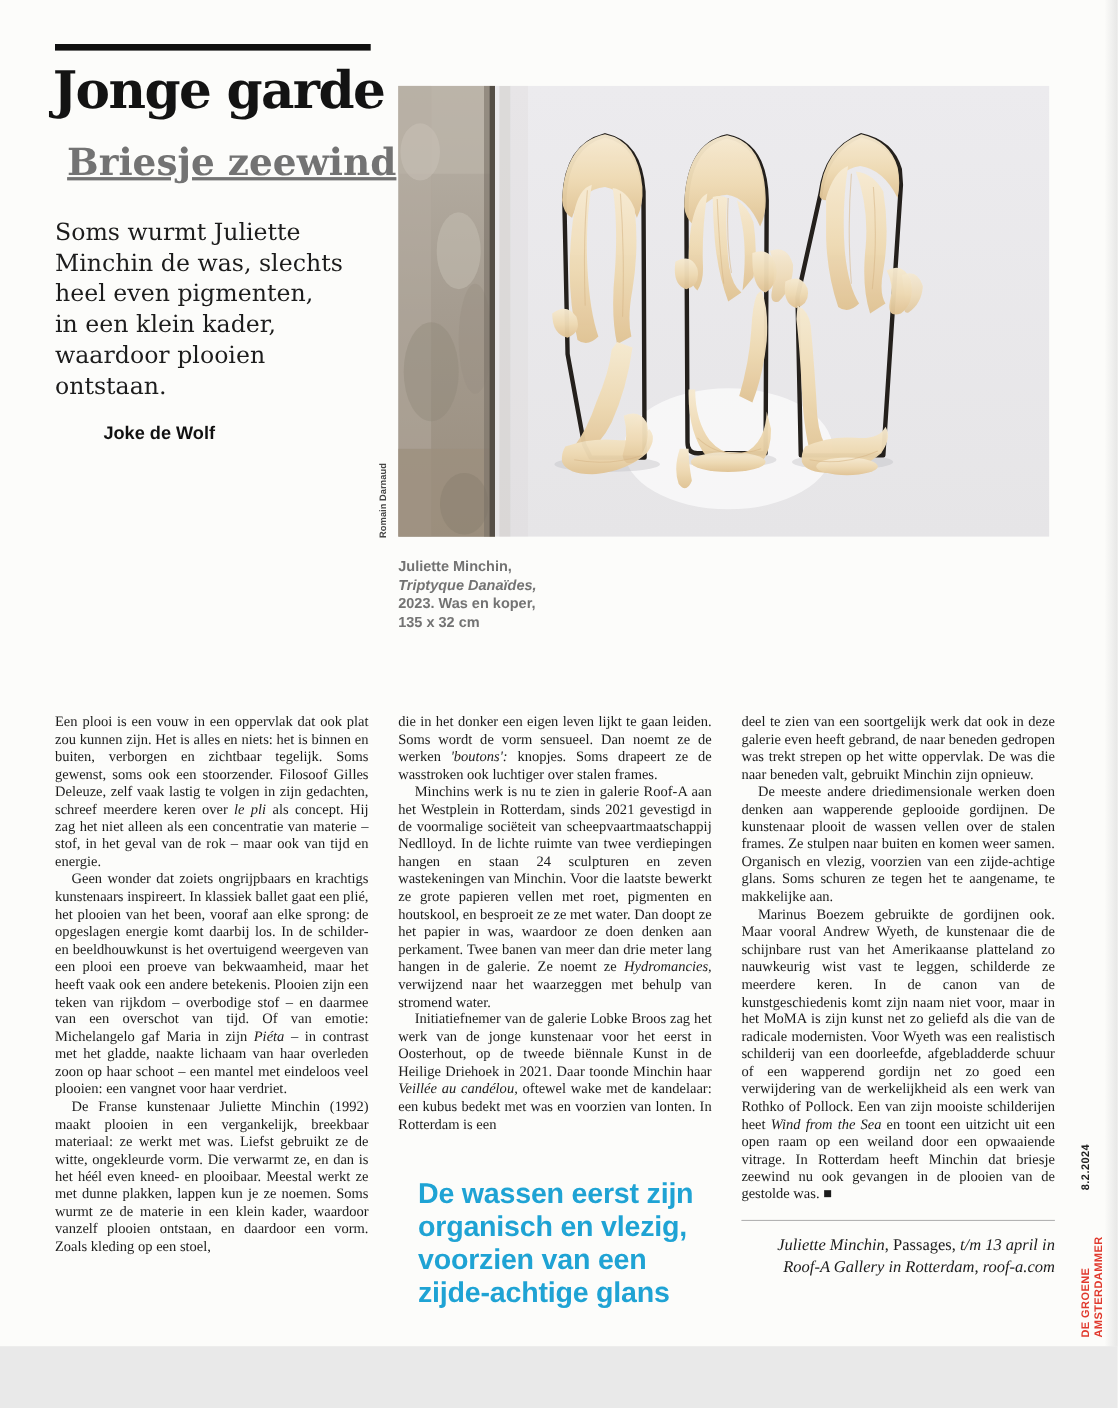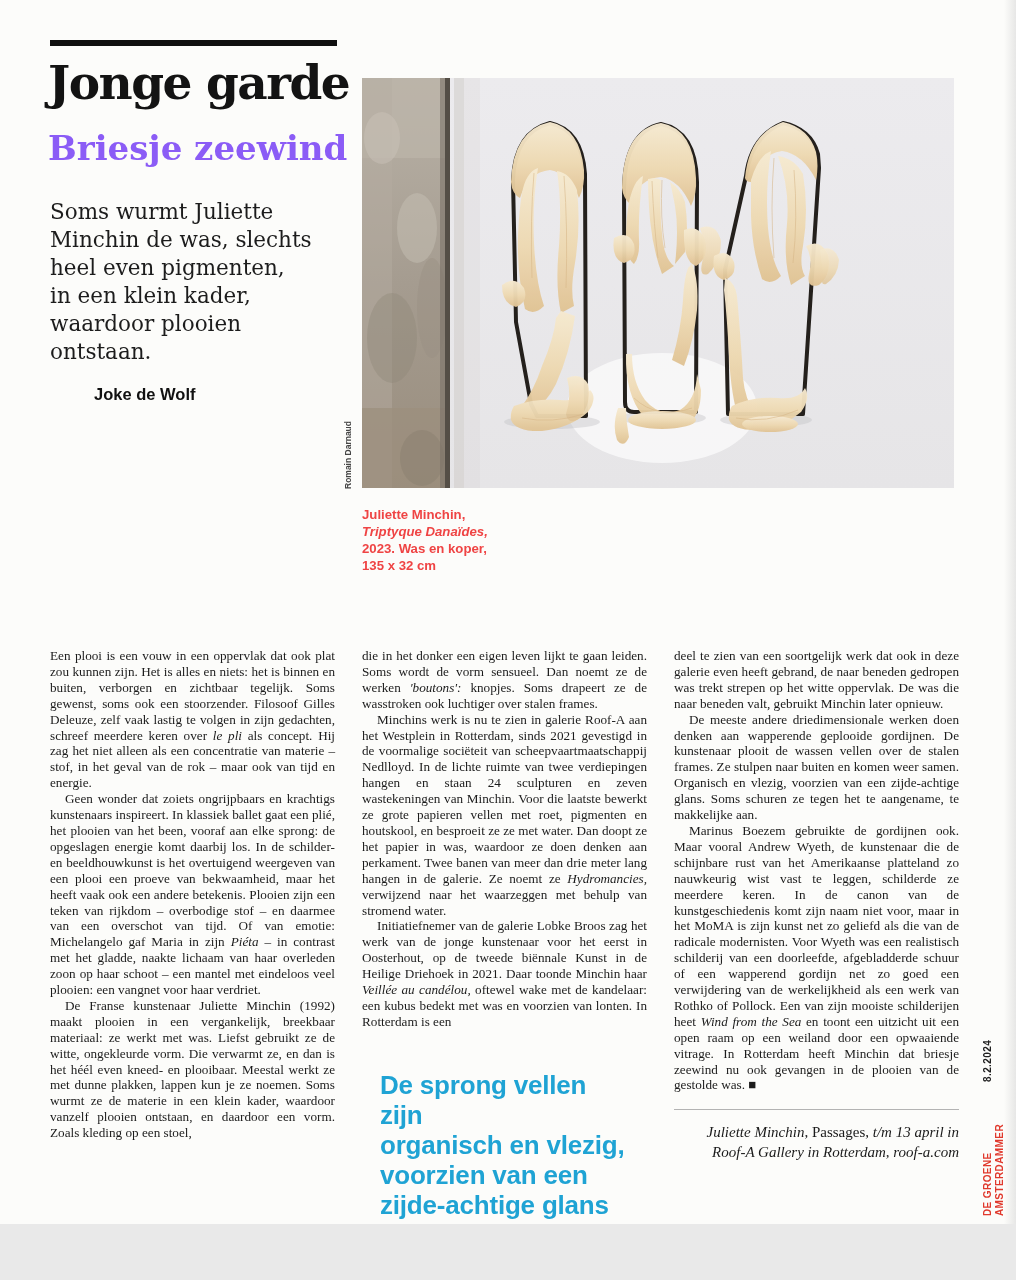--- a/index.html
+++ b/index.html
@@ -3,35 +3,35 @@
 <meta charset="utf-8">
 <style>
   html,body{margin:0;padding:0;background:#e9e9e9;}
   .page{position:relative;width:1016px;height:1224px;background:#fcfcfa;overflow:hidden;
         font-family:"Liberation Serif",serif;color:#1b1b1b;}
 
   .topbar{position:absolute;left:50px;top:40px;width:287px;height:6px;background:#101010;}
 
   .kicker{position:absolute;left:48px;top:58px;margin:0;
           font:800 47px/1.05 "DejaVu Serif",serif;letter-spacing:-1.5px;color:#131313;}
-  .title{position:absolute;left:48px;top:131px;margin:0;
-         font:700 34px/1.05 "DejaVu Serif",serif;color:#8b5cf6;}
+  .title{position:absolute;left:61px;top:131px;margin:0;
+         font:700 34px/1.05 "DejaVu Serif",serif;color:#737373;text-decoration:underline;}
   .intro{position:absolute;left:50px;top:198px;width:300px;margin:0;
          font:400 21.5px/28px "DejaVu Serif",serif;color:#1c1c1c;white-space:pre-line;}
   .author{position:absolute;left:50px;top:386px;font:700 16.5px/1 "Liberation Sans",sans-serif;color:#111;margin-left:44px;}
 
   .artwork{position:absolute;left:362px;top:78px;width:592px;height:410px;margin:0;}
   .artwork svg{display:block;width:100%;height:100%;}
 
   .vert{writing-mode:vertical-rl;transform:rotate(180deg);}
   .photo-credit{position:absolute;left:343px;top:417px;height:72px;
                 font:700 8.5px/10px "Liberation Sans",sans-serif;color:#454545;}
 
   .caption{position:absolute;left:362px;top:506px;
-           font:700 13.2px/17px "Liberation Sans",sans-serif;color:#ef4444;}
+           font:700 13.2px/17px "Liberation Sans",sans-serif;color:#737373;}
 
   .col{position:absolute;top:648px;width:285px;text-align:justify;
        font:400 13.2px/15.9px "Liberation Serif",serif;color:#1b1b1b;
        hyphens:auto;-webkit-hyphens:auto;}
   .col p{margin:0;}
   .col p.ind{text-indent:15px;}
   .col1{left:50px;} .col2{left:362px;} .col3{left:674px;}
 
   .pullquote{margin:40px 0 0 18px;width:252px;text-align:left;
              font:700 26px/30px "Liberation Sans",sans-serif;color:#1fa3d4;
@@ -179,28 +179,28 @@
   <div class="col col1" lang="nl">
     <p><span>Een plooi is een vouw in een oppervlak dat ook plat zou kunnen zijn. Het is alles en niets: het is binnen en buiten, verborgen en zichtbaar tegelijk. Soms gewenst, soms ook een stoorzender. Filosoof Gilles Deleuze, zelf vaak lastig te volgen in zijn gedachten, schreef meerdere keren over </span><i>le pli</i><span> als concept. Hij zag het niet alleen als een concentratie van materie – stof, in het geval van de rok – maar ook van tijd en energie.</span></p>
     <p class="ind"><span>Geen wonder dat zoiets ongrijpbaars en krachtigs kunstenaars inspireert. In klassiek ballet gaat een plié, het plooien van het been, vooraf aan elke sprong: de opgeslagen energie komt daarbij los. In de schilder- en beeldhouwkunst is het overtuigend weergeven van een plooi een proeve van bekwaamheid, maar het heeft vaak ook een andere betekenis. Plooien zijn een teken van rijkdom – overbodige stof – en daarmee van een overschot van tijd. Of van emotie: Michelangelo gaf Maria in zijn </span><i>Piéta</i><span> – in contrast met het gladde, naakte lichaam van haar overleden zoon op haar schoot – een mantel met eindeloos veel plooien: een vangnet voor haar verdriet.</span></p>
     <p class="ind"><span>De Franse kunstenaar Juliette Minchin (1992) maakt plooien in een vergankelijk, breekbaar materiaal: ze werkt met was. Liefst gebruikt ze de witte, ongekleurde vorm. Die verwarmt ze, en dan is het héél even kneed- en plooibaar. Meestal werkt ze met dunne plakken, lappen kun je ze noemen. Soms wurmt ze de materie in een klein kader, waardoor vanzelf plooien ontstaan, en daardoor een vorm. Zoals kleding op een stoel,</span></p>
   </div>
 
   <div class="col col2" lang="nl">
     <p><span>die in het donker een eigen leven lijkt te gaan leiden. Soms wordt de vorm sensueel. Dan noemt ze de werken </span><i>'boutons':</i><span> knopjes. Soms drapeert ze de wasstroken ook luchtiger over stalen frames.</span></p>
     <p class="ind"><span>Minchins werk is nu te zien in galerie Roof-A aan het Westplein in Rotterdam, sinds 2021 gevestigd in de voormalige sociëteit van scheepvaartmaatschappij Nedlloyd. In de lichte ruimte van twee verdiepingen hangen en staan 24 sculpturen en zeven wastekeningen van Minchin. Voor die laatste bewerkt ze grote papieren vellen met roet, pigmenten en houtskool, en besproeit ze ze met water. Dan doopt ze het papier in was, waardoor ze doen denken aan perkament. Twee banen van meer dan drie meter lang hangen in de galerie. Ze noemt ze </span><i>Hydromancies,</i><span> verwijzend naar het waarzeggen met behulp van stromend water.</span></p>
     <p class="ind"><span>Initiatiefnemer van de galerie Lobke Broos zag het werk van de jonge kunstenaar voor het eerst in Oosterhout, op de tweede biënnale Kunst in de Heilige Driehoek in 2021. Daar toonde Minchin haar </span><i>Veillée au candélou,</i><span> oftewel wake met de kandelaar: een kubus bedekt met was en voorzien van lonten. In Rotterdam is een</span></p>
-    <div class="pullquote">De sprong vellen zijn
+    <div class="pullquote">De wassen eerst zijn
 organisch en vlezig,
 voorzien van een
 zijde-achtige glans</div>
   </div>
 
   <div class="col col3" lang="nl">
-    <p><span>deel te zien van een soortgelijk werk dat ook in deze galerie even heeft gebrand, de naar beneden gedropen was trekt strepen op het witte oppervlak. De was die naar beneden valt, gebruikt Minchin later opnieuw.</span></p>
+    <p><span>deel te zien van een soortgelijk werk dat ook in deze galerie even heeft gebrand, de naar beneden gedropen was trekt strepen op het witte oppervlak. De was die naar beneden valt, gebruikt Minchin zijn opnieuw.</span></p>
     <p class="ind"><span>De meeste andere driedimensionale werken doen denken aan wapperende geplooide gordijnen. De kunstenaar plooit de wassen vellen over de stalen frames. Ze stulpen naar buiten en komen weer samen. Organisch en vlezig, voorzien van een zijde-achtige glans. Soms schuren ze tegen het te aangename, te makkelijke aan.</span></p>
     <p class="ind"><span>Marinus Boezem gebruikte de gordijnen ook. Maar vooral Andrew Wyeth, de kunstenaar die de schijnbare rust van het Amerikaanse platteland zo nauwkeurig wist vast te leggen, schilderde ze meerdere keren. In de canon van de kunstgeschiedenis komt zijn naam niet voor, maar in het MoMA is zijn kunst net zo geliefd als die van de radicale modernisten. Voor Wyeth was een realistisch schilderij van een doorleefde, afgebladderde schuur of een wapperend gordijn net zo goed een verwijdering van de werkelijkheid als een werk van Rothko of Pollock. Een van zijn mooiste schilderijen heet </span><i>Wind from the Sea</i><span> en toont een uitzicht uit een open raam op een weiland door een opwaaiende vitrage. In Rotterdam heeft Minchin dat briesje zeewind nu ook gevangen in de plooien van de gestolde was. ■</span></p>
     <div class="credit-rule"></div>
     <p class="gallery-credit"><span></span><i>Juliette Minchin</i><span>, Passages, </span><i>t/m 13 april in Roof-A Gallery in Rotterdam, roof-a.com</i><span></span></p>
   </div>
 
   <div class="mag-date-v vert">8.2.2024</div>
   <div class="mag-name-v vert">DE GROENE AMSTERDAMMER</div>
   <div class="pagenum">31</div>
 

